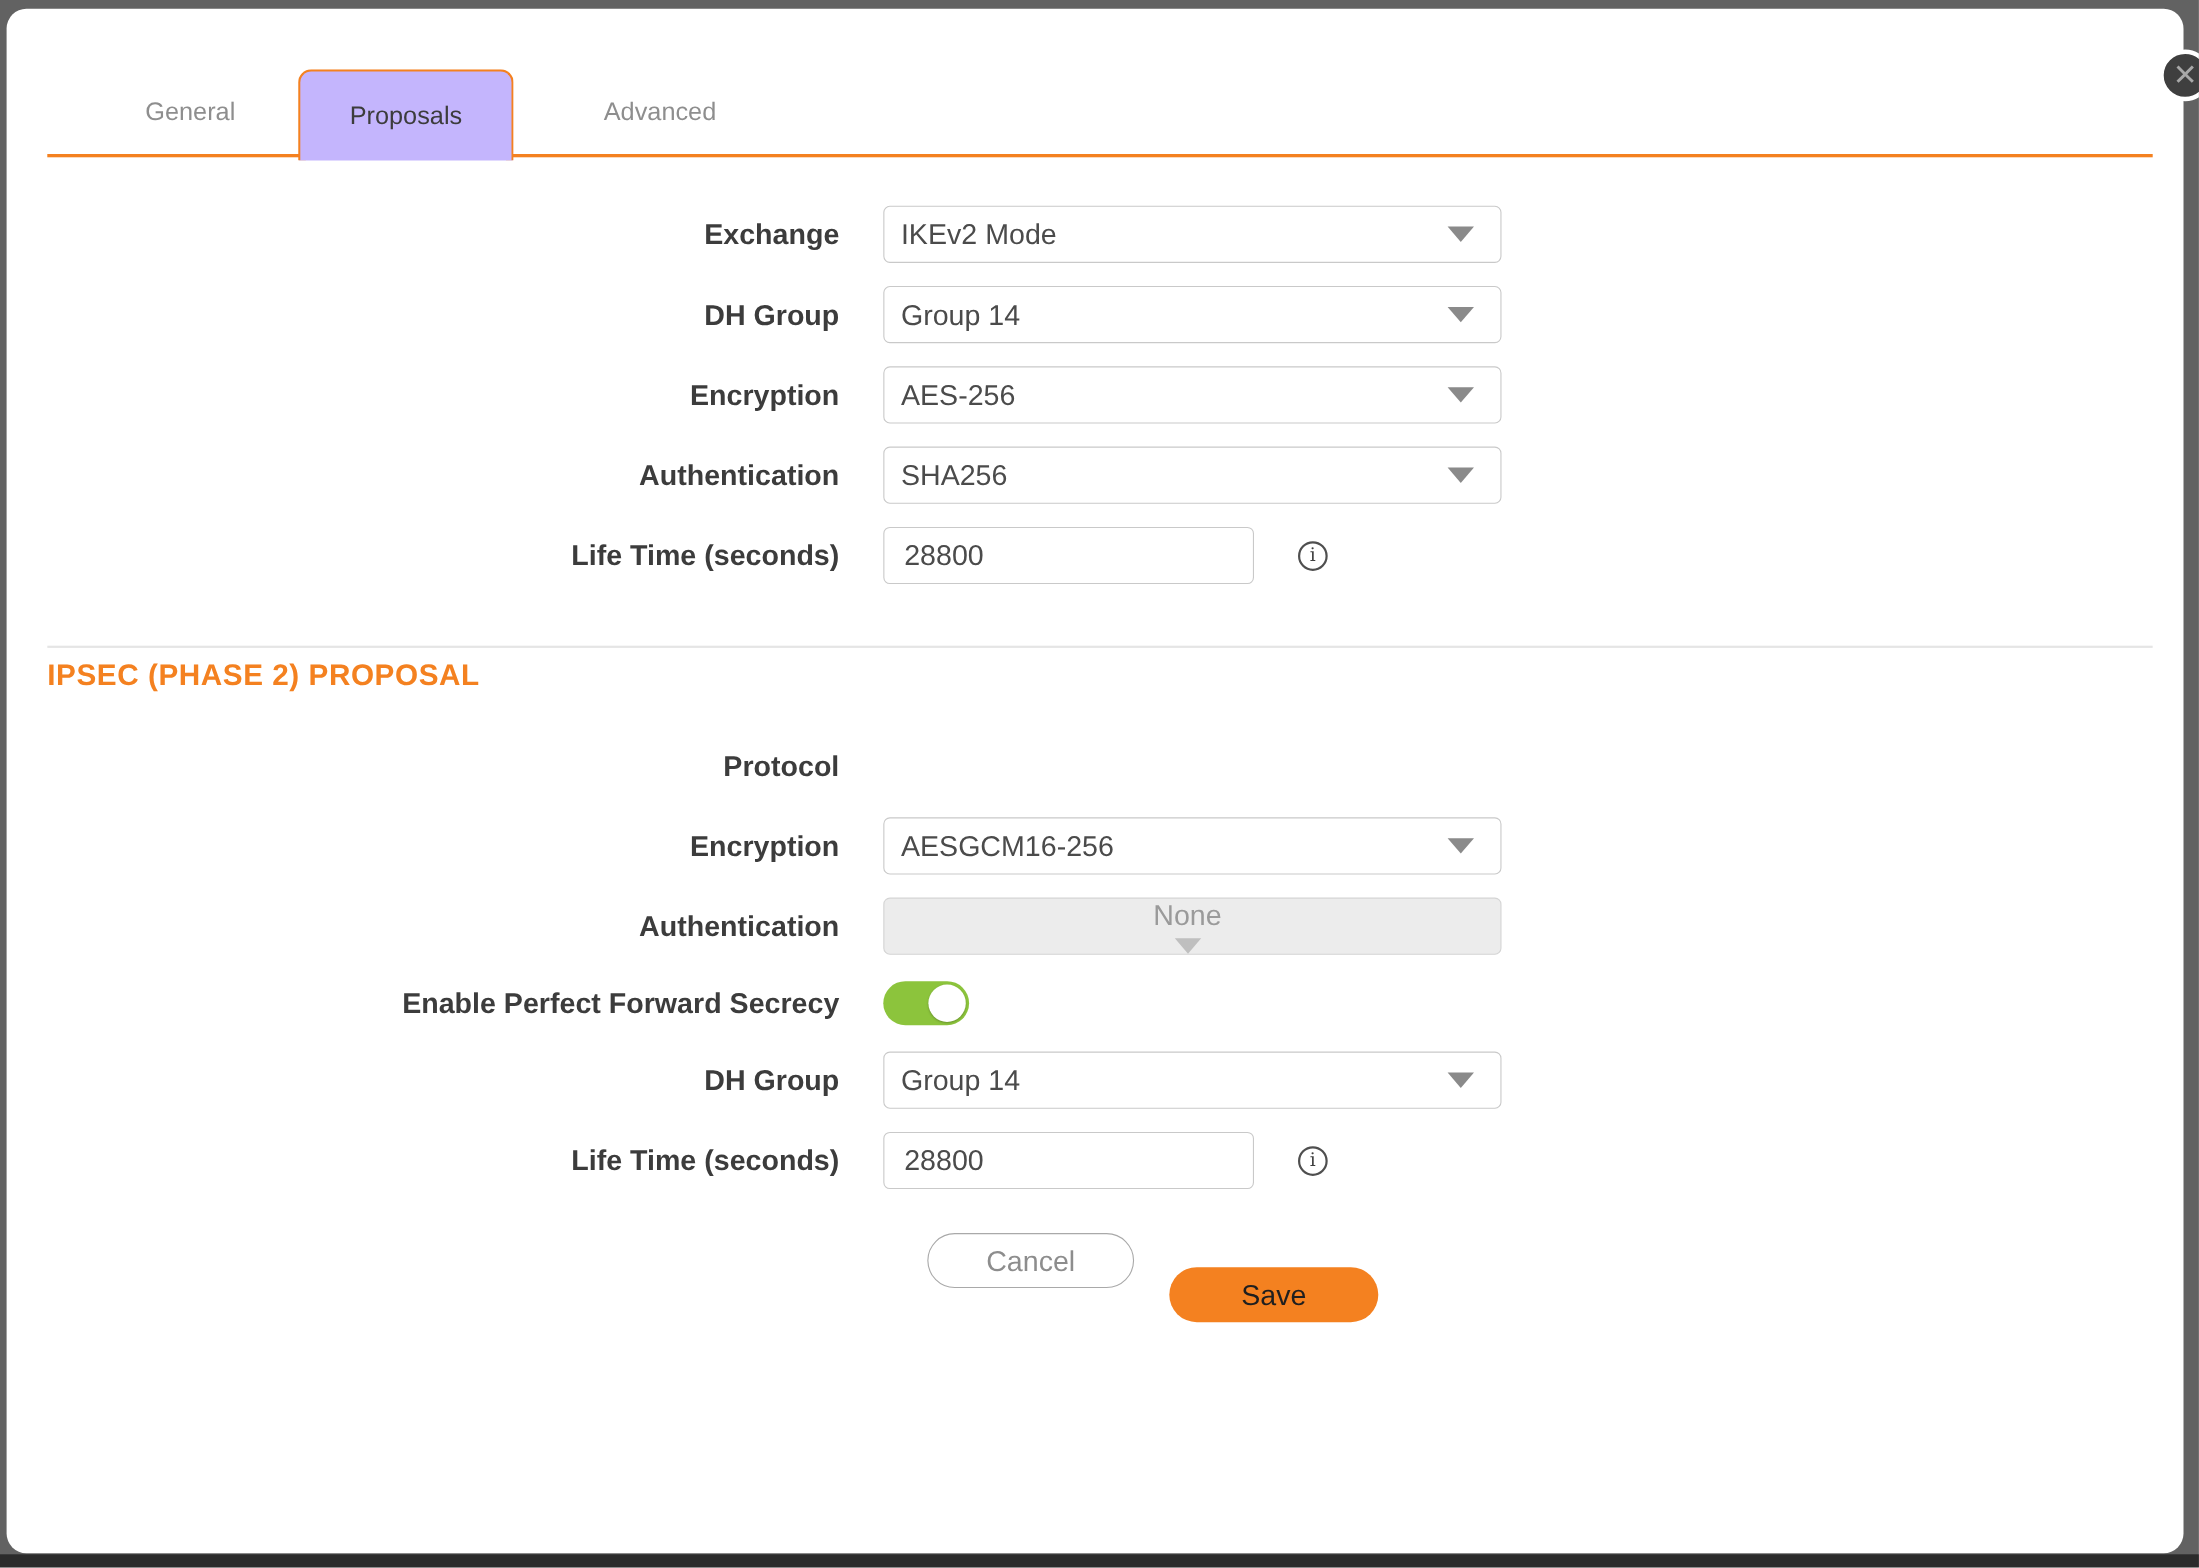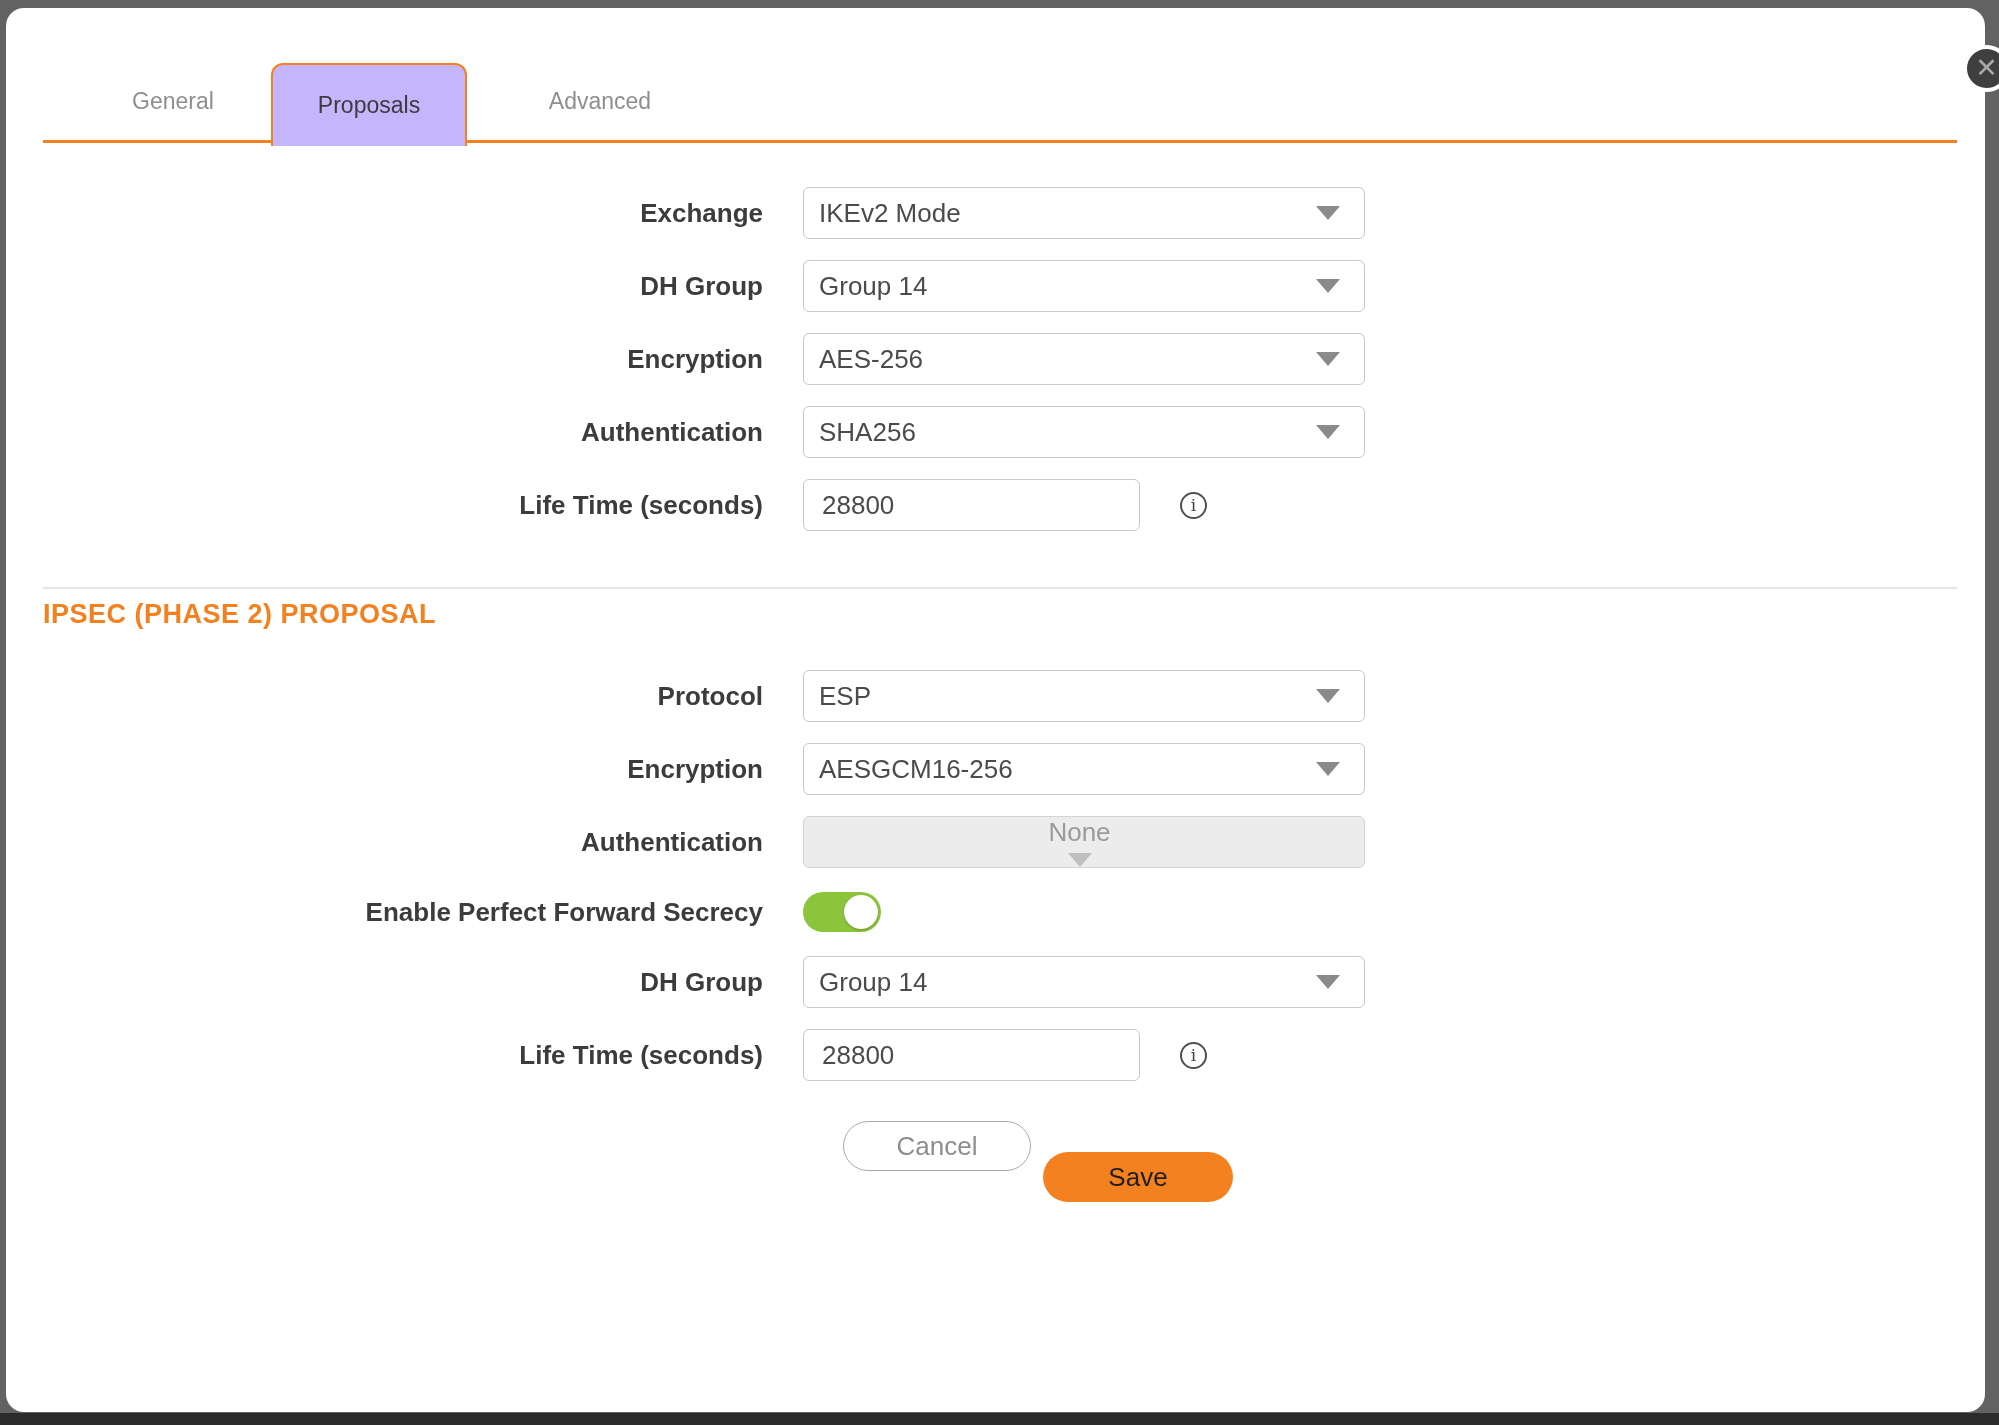--- a/index.html
+++ b/index.html
@@ -128,21 +128,21 @@
     position:absolute;top:3px;right:3px;
     width:34px;height:34px;border-radius:50%;
     background:#FFFFFF;
     box-shadow:0 1px 2px rgba(0,0,0,.25);
   }
   .divider{
     height:2px;background:var(--divider);
     margin-top:56px;
   }
   .footer{
-    display:flex;gap:12px;
+    display:flex;gap:32px;
     margin-top:40px;margin-left:800px;
   }
   .btn{
     height:50px;border-radius:25px;
     font-size:26px;
     font-family:"Liberation Sans","DejaVu Sans",sans-serif;
     display:flex;align-items:center;justify-content:center;
     cursor:pointer;
   }
   .btn.cancel{
@@ -218,24 +218,20 @@
     </div>
 
     <div class="divider"></div>
 
     <h2 class="section-heading">IPSEC (PHASE 2) PROPOSAL</h2>
 
     <div class="form second">
 
       <div class="row">
         <div class="field-label">Protocol</div>
-        <div class="select">
-          <span class="sel-value">ESP</span>
-          <span class="caret"></span>
-        </div>
       </div>
 
       <div class="row">
         <div class="field-label">Encryption</div>
         <div class="select">
           <span class="sel-value">AESGCM16-256</span>
           <span class="caret"></span>
         </div>
       </div>
 

